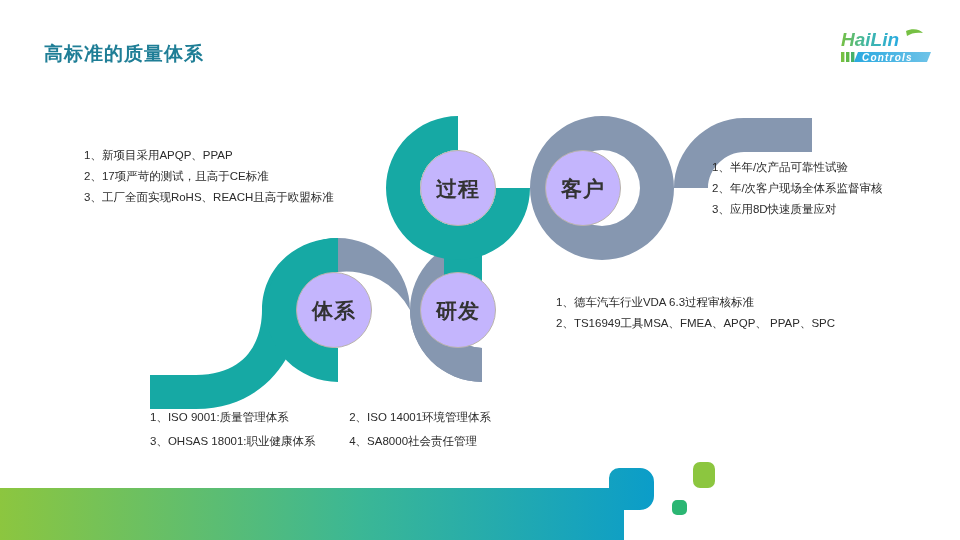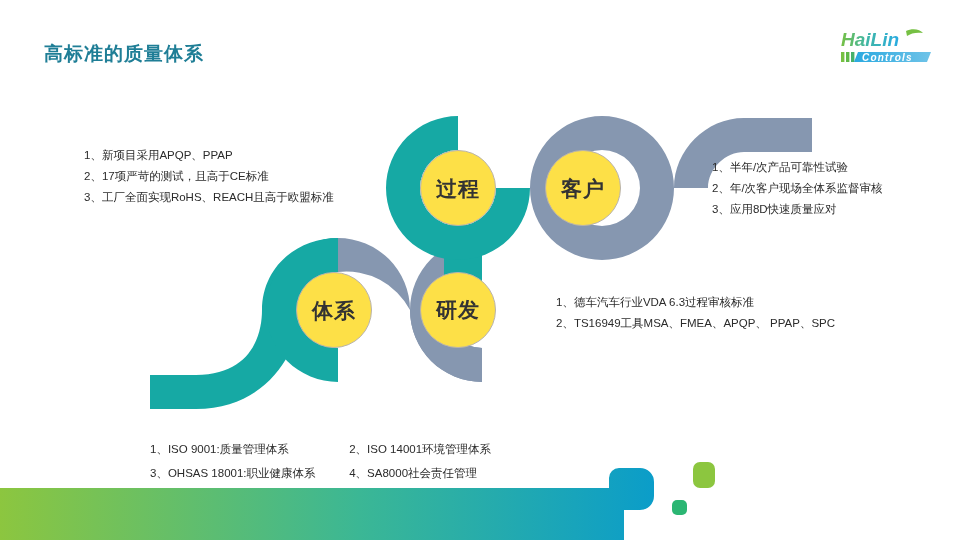--- a/index.html
+++ b/index.html
@@ -45,39 +45,39 @@
     height: 540px;
     pointer-events: none;
   }
 
   
   .node {
     position: absolute;
     width: 76px;
     height: 76px;
     border-radius: 50%;
-    background: #fde047;
+    background: #c4b5fd;
     border: 1.3px solid #b9b3ac;
     display: flex;
     align-items: center;
     justify-content: center;
     box-sizing: border-box;
   }
   .node-label {
     font-size: 21px;
     font-weight: bold;
     color: #333333;
     letter-spacing: 1px;
     line-height: 1;
     white-space: nowrap;
   }
   #node-process  { left: 420px; top: 150px; }
   #node-customer { left: 545px; top: 150px; align-items: center; }
   #node-system   { left: 296px; top: 272px; }
-  #node-rd       { left: 420px; top: 272px; font-family: Liberation Serif, serif; }
+  #node-rd       { left: 420px; top: 272px; }
 
   
   .txt-block {
     position: absolute;
     font-size: 11.5px;
     color: #2b2b2b;
     line-height: 21px;
     white-space: nowrap;
   }
   .txt-block .line { display: block; }
@@ -87,21 +87,20 @@
   #block-mid-right  { left: 556px; top: 292px; }
 
   #block-bottom {
     position: absolute;
     left: 150px;
     top: 405px;
     font-size: 11.5px;
     color: #2b2b2b;
     line-height: 24px;
     white-space: nowrap;
-    margin-top: 32px;
   }
   #block-bottom .row { display: block; }
   #block-bottom .cell { display: inline-block; }
   #block-bottom .cell.first { width: 196px; }
 
   
   .footer-deco {
     position: absolute;
     left: 0;
     bottom: 0;

